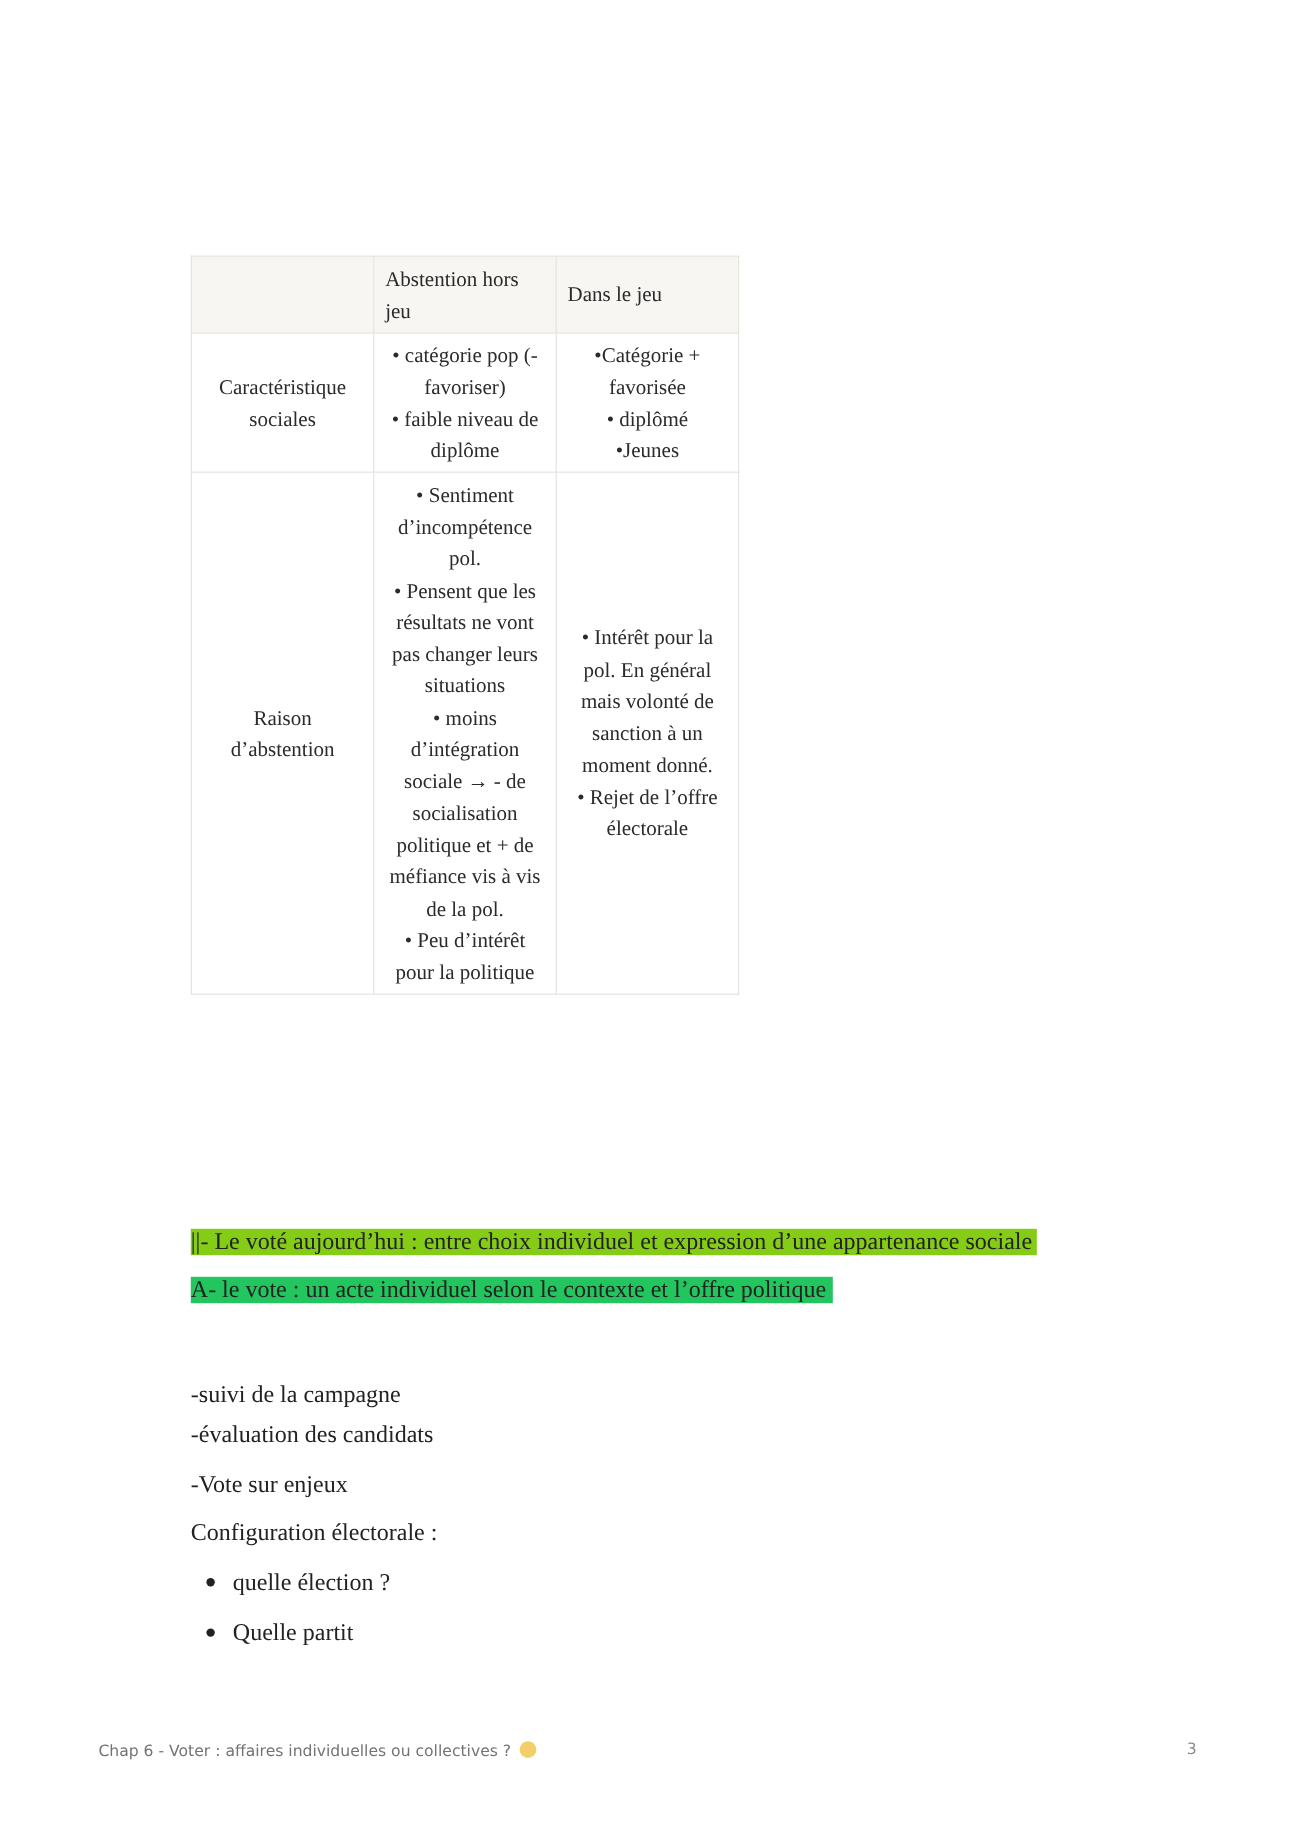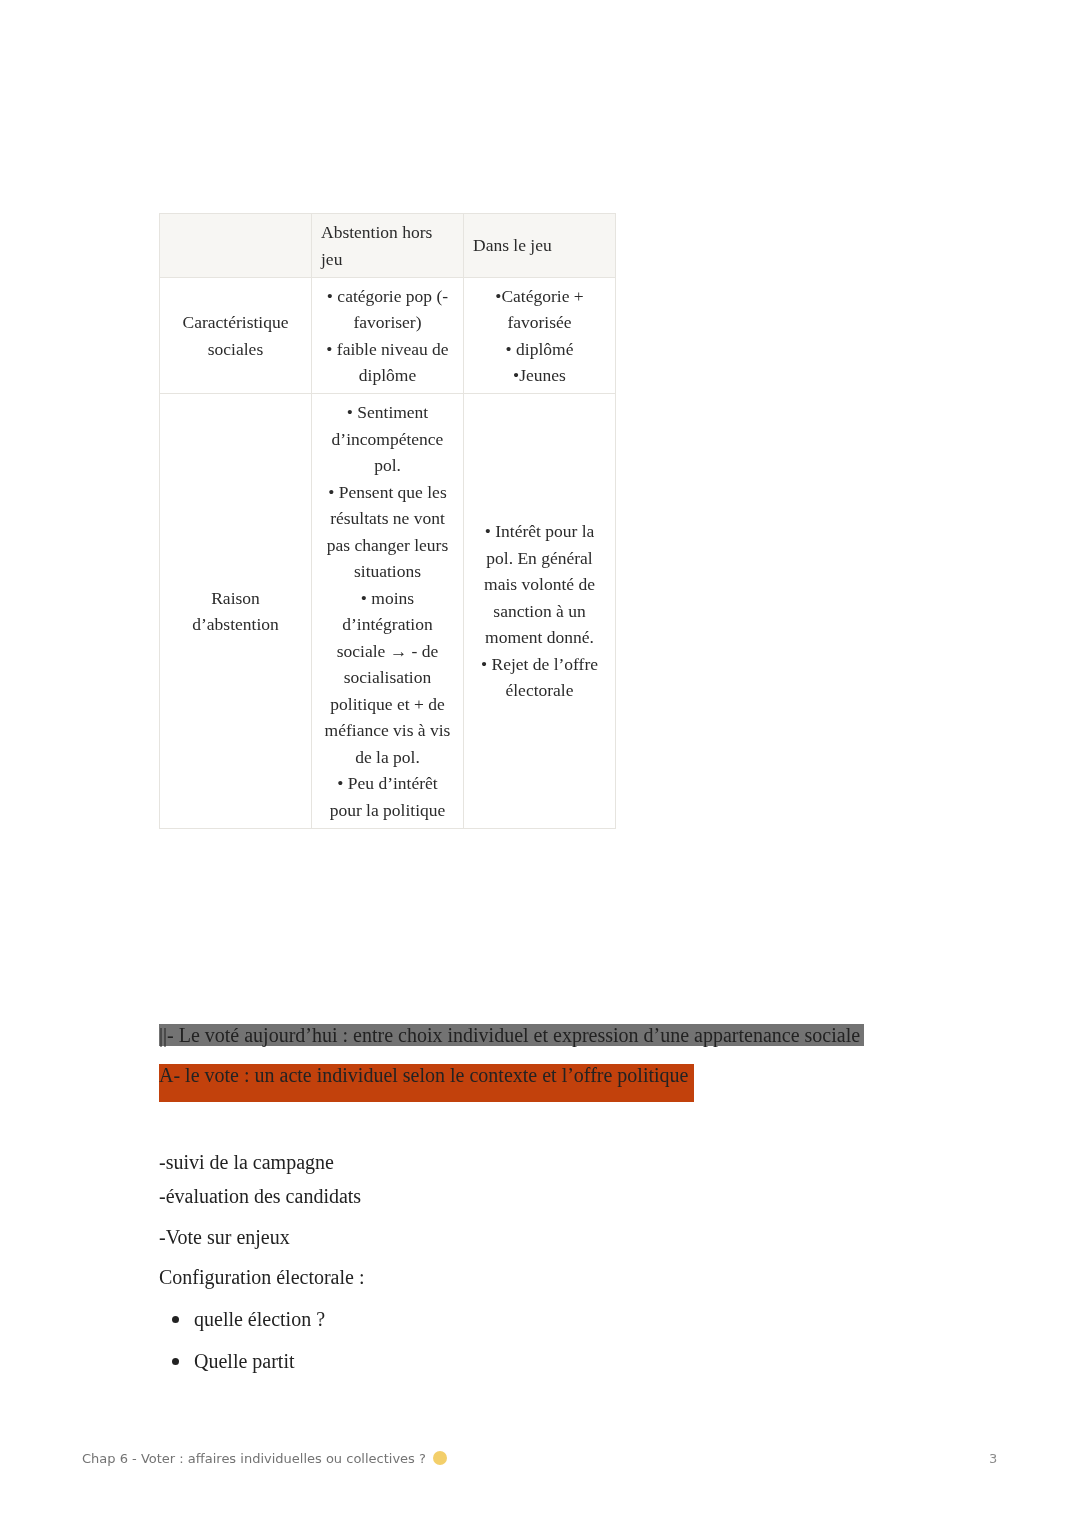--- a/index.html
+++ b/index.html
@@ -13,22 +13,22 @@
   .tbl td, .tbl th {
     border: 1px solid #e6e4df; padding: 4px 9px; vertical-align: middle; text-align: left; font-weight: normal;
   }
   .tbl th { background: #f7f6f3; }
   .tbl col.c1 { width: 152px; } .tbl col.c2 { width: 152px; } .tbl col.c3 { width: 152px; }
   .line { display: block; text-align: center; }
   .body-text {
     position: absolute; left: 159px; font-family: "Liberation Serif", serif;
     font-size: 20px; color: #222; line-height: 28px; white-space: nowrap;
   }
-  .hl-grey { background: #737373; padding: 0 4px 0 0; }
-  .hl-blue { background: #c2410c; padding: 0 6px 16px 0; font-family: Liberation Serif, serif; }
+  .hl-grey { background: #84cc16; padding: 0 4px 0 0; }
+  .hl-blue { background: #22c55e; padding: 0 6px 0 0; font-family: Liberation Serif, serif; }
   .bullet-list { position: absolute; left: 170px; margin: 0; padding: 0; list-style: none;
     font-family: "Liberation Serif", serif; font-size: 20px; color: #222; }
   .bullet-list li { position: absolute; white-space: nowrap; line-height: 28px; }
   .bullet-list li .dot { display: inline-block; width: 7px; height: 7px; border-radius: 50%; background: #222; margin: 0 15px 3px 2px; vertical-align: middle; }
   .footer-left { position: absolute; left: 82px; top: 1432px; font-family: "DejaVu Sans", sans-serif; font-size: 13px; color: #737373; white-space: nowrap; }
   .footer-right { position: absolute; left: 989px; top: 1432px; font-family: "DejaVu Sans", sans-serif; font-size: 13px; color: #8c8c8c; }
   .emoji-face { display: inline-block; width: 14px; height: 14px; border-radius: 50%; background: #f3cf6a; vertical-align: -2px; margin-left: 3px; }
 </style>
 </head>
 <body>

